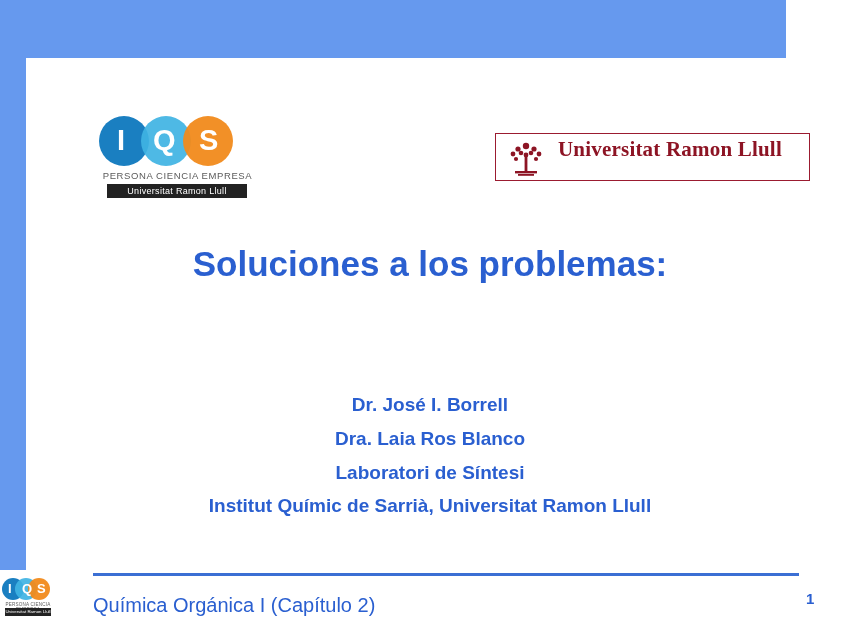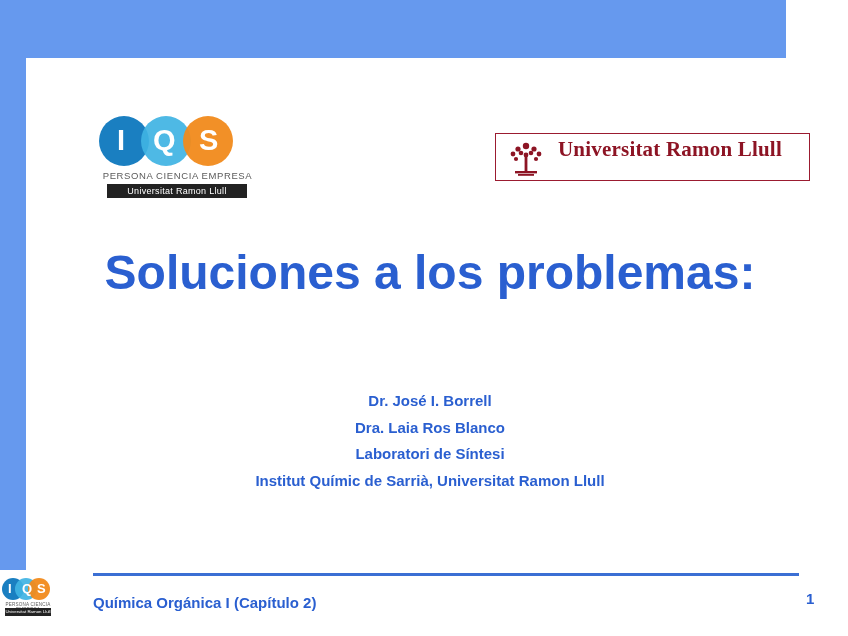--- a/index.html
+++ b/index.html
@@ -143,53 +143,53 @@
     font-family: "Liberation Serif", serif;
   }
   
   .title {
     position: absolute;
     left: 80px;
     top: 240px;
     width: 700px;
     text-align: center;
     color: #2a5fd0;
-    font-size: 48px;
+    font-size: 35px;
     font-weight: bold;
     line-height: 1.38;
   }
   
   .authors {
     position: absolute;
     left: 60px;
     top: 388px;
     width: 740px;
     text-align: center;
     color: #2a5fd0;
-    font-size: 15px;
+    font-size: 19px;
     font-weight: bold;
     line-height: 1.78;
   }
   .authors div { white-space: nowrap; }
   
   .footer-rule {
     position: absolute;
     left: 93px;
     top: 573px;
     width: 706px;
     height: 3px;
     background: #3b6fd4;
   }
   .footer-text {
     position: absolute;
     left: 93px;
     top: 594px;
     color: #2a5fd0;
-    font-size: 15px;
-    font-weight: bold;
+    font-size: 20px;
+    font-weight: normal;
   }
   .slide-number {
     position: absolute;
     left: 806px;
     top: 590px;
     color: #2a5fd0;
     font-size: 15px;
     font-weight: bold;
   }
   

